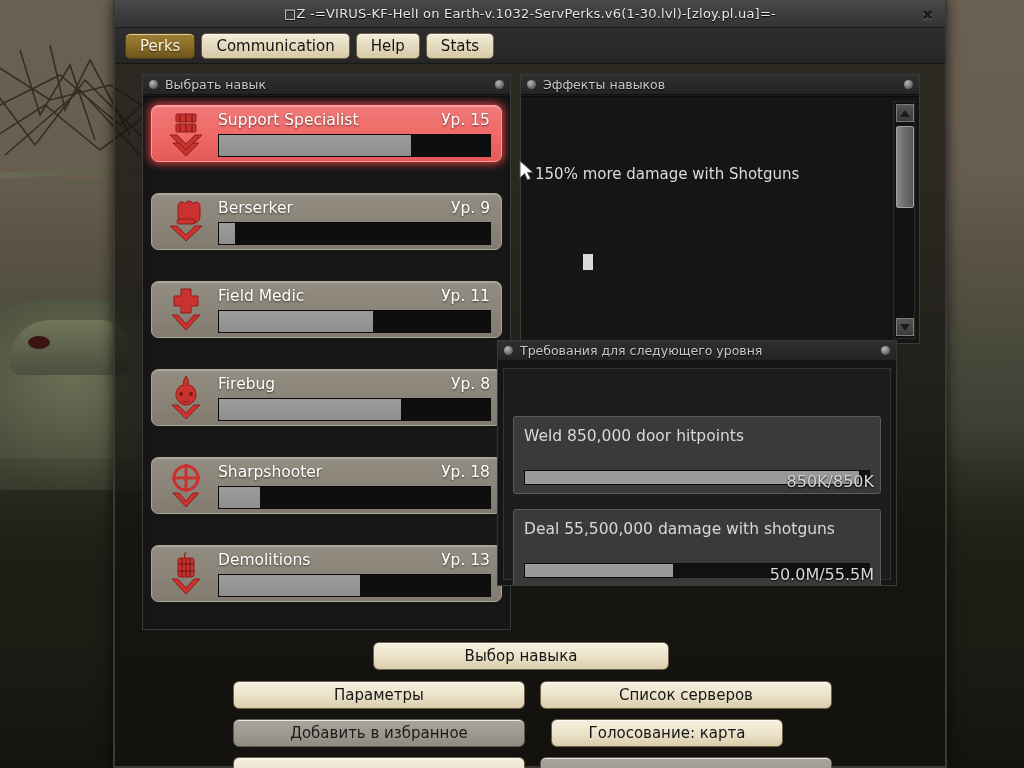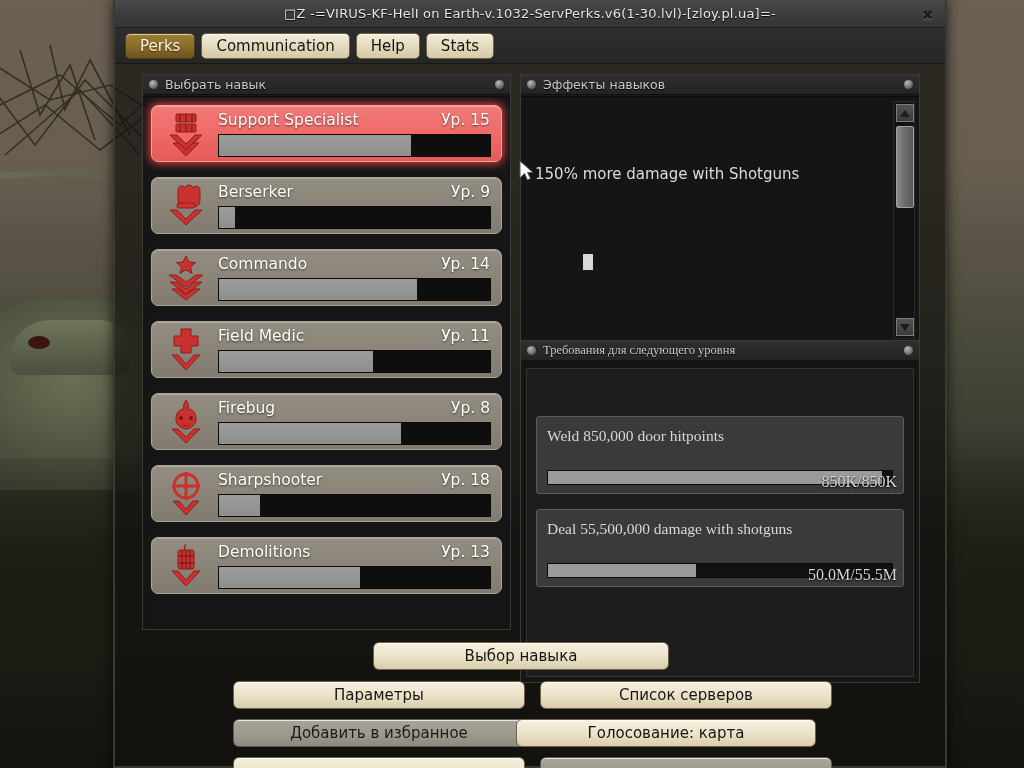--- a/index.html
+++ b/index.html
@@ -154,21 +154,21 @@
 
   
   #perk-panel { left: 27px; top: 74px; width: 369px; height: 556px; }
   #perk-list-inner {
     position: absolute; left: 4px; right: 4px; top: 4px; bottom: 4px;
     background: #161616;
     padding-top: 4px;
   }
   .perk-row {
     position: relative;
-    height: 57px; margin: 0 4px 15px 4px;
+    height: 57px; margin: 0 4px 31px 4px;
     border-radius: 7px;
     background: linear-gradient(180deg, #938c80 0%, #8b8478 50%, #817a6e 100%);
     border: 1px solid #aaa499;
     box-shadow: inset 0 1px 0 rgba(255,255,255,.25);
     cursor: pointer;
     overflow: hidden;
   }
   .perk-row.selected {
     background: linear-gradient(180deg, #f07a78 0%, #ef6a68 50%, #e55a58 100%);
     border: 1px solid #ff9a98;
@@ -232,21 +232,21 @@
   .vscroll .arrow.up .tri { border-bottom: 7px solid #1c1c1c; }
   .vscroll .arrow.down .tri { border-top: 7px solid #1c1c1c; }
   .vscroll .thumb {
     position: absolute; left: 2px; top: 24px; width: 18px; height: 82px;
     background: linear-gradient(90deg, #8a8a8a, #6b6b6b 50%, #585858);
     border: 1px solid #a0a0a0; border-radius: 2px;
     cursor: pointer;
   }
 
   
-  #req-panel { left: 405px; top: 340px; width: 400px; height: 343px; font-family: Liberation Serif, serif; }
+  #req-panel { left: 382px; top: 340px; width: 400px; height: 246px; }
   #req-inner {
     position: absolute; left: 5px; right: 5px; top: 5px; bottom: 5px;
     background: #1d1d1d; border: 1px solid #333;
     padding-top: 32px;
   }
   .req-item {
     position: relative;
     margin: 15px 9px 2px 9px;
     height: 78px;
     background: #3a3a3a;
@@ -377,35 +377,20 @@
               <path d="M6 27 L22 42 L38 27 L31 27 L22 36 L13 27 Z"></path>
             </g>
           </svg>
           <span class="perk-name">Berserker</span>
           <span class="perk-level">Ур. 9</span>
           <div class="perk-bar">
             <div class="perk-bar-fill" style="width: 6%;"></div>
           </div>
         </div>
 
-        <div class="perk-row">
-          <svg class="perk-icon" viewBox="0 0 44 47">
-            <g fill="#c9322e" stroke="#8e1f1c" stroke-width="1">
-              <path d="M22 1 l3 6 l6.5 .6 l-5 4.4 l1.6 6.4 l-6.1-3.5 l-6.1 3.5 l1.6-6.4 l-5-4.4 l6.5-.6 Z"></path>
-              <path d="M5 20 L22 32 L39 20 L32 20 L22 27 L12 20 Z"></path>
-              <path d="M6 27 L22 39 L38 27 L31 27 L22 34 L13 27 Z"></path>
-              <path d="M8 34 L22 45 L36 34 L30 34 L22 40 L14 34 Z"></path>
-            </g>
-          </svg>
-          <span class="perk-name">Commando</span>
-          <span class="perk-level">Ур. 14</span>
-          <div class="perk-bar">
-            <div class="perk-bar-fill" style="width: 73%;"></div>
-          </div>
-        </div>
 
         <div class="perk-row">
           <svg class="perk-icon" viewBox="0 0 44 47">
             <g fill="#c9322e" stroke="#8e1f1c" stroke-width="1">
               <path d="M17 2 h10 v7 h7 v10 h-7 v7 h-10 v-7 h-7 v-10 h7 Z"></path>
               <path d="M8 28 L22 43 L36 28 L30 28 L22 37 L14 28 Z"></path>
             </g>
           </svg>
           <span class="perk-name">Field Medic</span>
           <span class="perk-level">Ур. 11</span>
@@ -529,21 +514,21 @@
       </div>
     </div>
   </div>
 
   <div class="btn" style="left:258px; top:642px; width:296px;">Выбор навыка</div>
 
   <div class="btn" style="left:118px; top:681px; width:292px;">Параметры</div>
   <div class="btn" style="left:425px; top:681px; width:292px;">Список серверов</div>
 
   <div class="btn muted" style="left:118px; top:719px; width:292px;">Добавить в избранное</div>
-  <div class="btn" style="left:401px; top:719px; width:300px;">Голосование: карта</div>
+  <div class="btn" style="left:436px; top:719px; width:232px;">Голосование: карта</div>
 
   <div class="btn" style="left:118px; top:757px; width:292px; height:28px;"></div>
   <div class="btn muted" style="left:425px; top:757px; width:292px; height:28px;"></div>
 </div>
 
 <svg id="cursor" width="18" height="24" viewBox="0 0 18 24" style="width:18px;height:24px;">
   <path d="M1 1 L1 18 L5.5 13.5 L8.5 20 L11.5 18.5 L8.5 12.5 L14 12.5 Z" fill="#ffffff" stroke="#555555" stroke-width="1"></path>
 </svg>
 
 </body></html>

